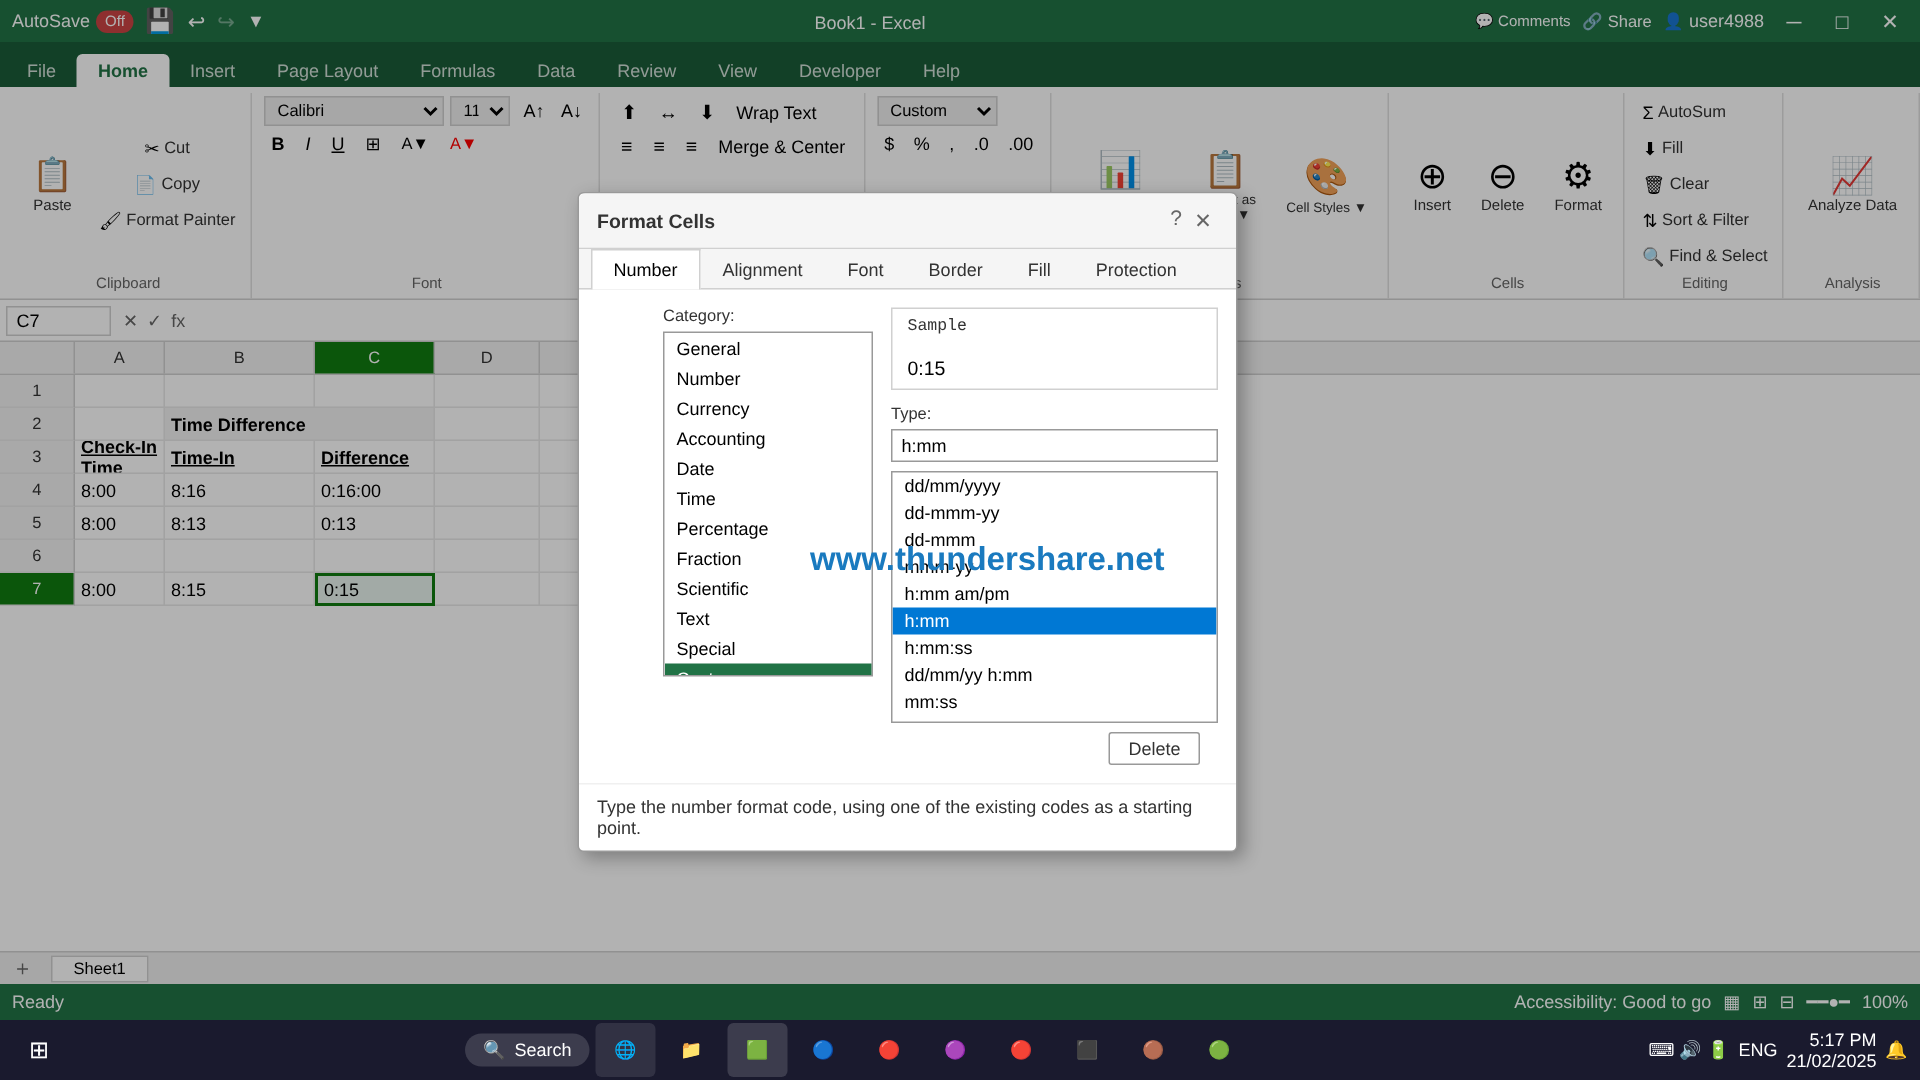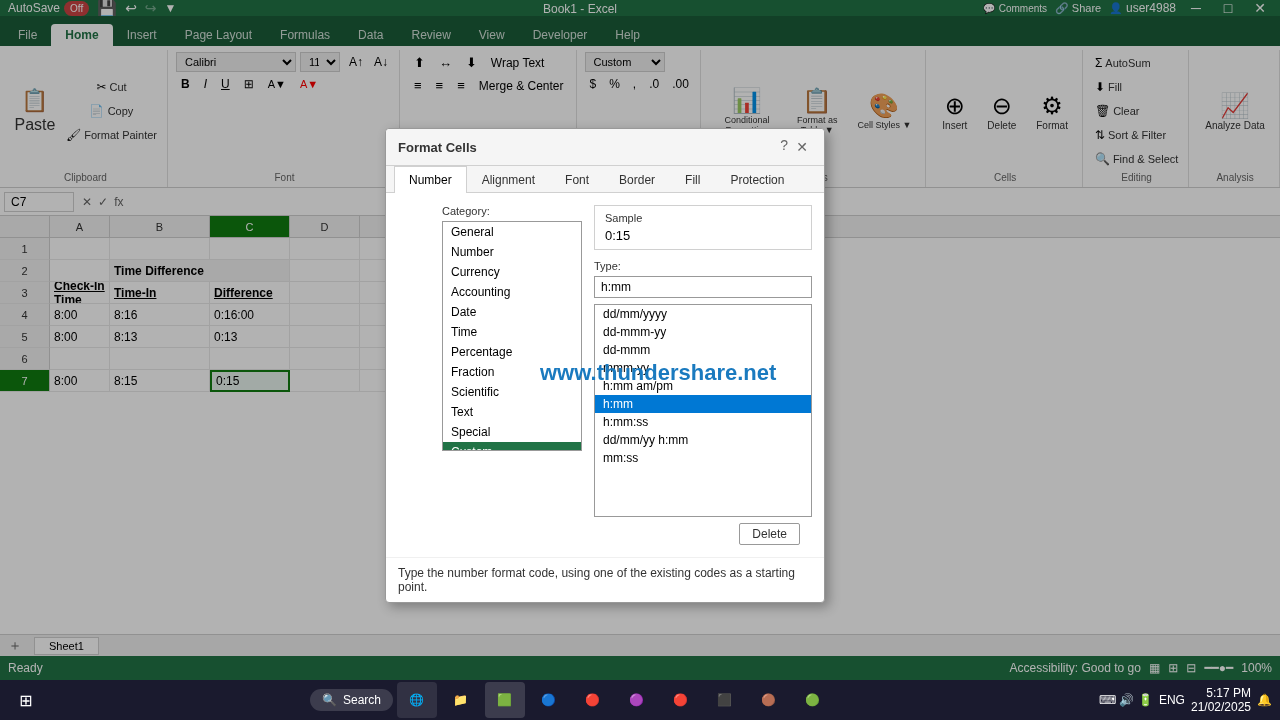--- a/index.html
+++ b/index.html
@@ -11,40 +11,40 @@
     .taskbar-btn { width: 36px; height: 36px; display: flex; align-items: center; justify-content: center; border-radius: 4px; cursor: pointer; color: white; font-size: 16px; }
     .taskbar-center { display: flex; align-items: center; gap: 4px; }
     .taskbar-app { width: 40px; height: 36px; display: flex; align-items: center; justify-content: center; border-radius: 4px; cursor: pointer; }
     .taskbar-right { display: flex; align-items: center; gap: 6px; padding-right: 8px; font-size: 11px; color: white; }
     .search-box { display: flex; align-items: center; background: rgba(255,255,255,0.15); border-radius: 20px; padding: 4px 12px; gap: 6px; cursor: pointer; color: white; }
 
     
     .excel-window { position: absolute; top: 0; left: 0; width: 1280px; height: 680px; background: white; display: flex; flex-direction: column; }
 
     
-    .title-bar { height: 16px; background: #217346; display: flex; align-items: center; justify-content: space-between; padding: 0 8px; color: white; }
+    .title-bar { height: 28px; background: #217346; display: flex; align-items: center; justify-content: space-between; padding: 0 8px; color: white; }
     .title-bar-left { display: flex; align-items: center; gap: 8px; font-size: 12px; }
     .title-bar-center { font-size: 13px; font-weight: 400; }
     .title-bar-right { display: flex; align-items: center; gap: 8px; }
     .window-btn { width: 24px; height: 24px; display: flex; align-items: center; justify-content: center; cursor: pointer; font-size: 14px; }
     .autosave-toggle { display: flex; align-items: center; gap: 4px; font-size: 11px; }
     .toggle-off { background: #cc4444; border-radius: 10px; padding: 2px 6px; font-size: 10px; }
 
     
     .ribbon { background: #217346; }
     .ribbon-tabs { display: flex; background: #1a5c38; height: 30px; align-items: flex-end; padding-left: 4px; }
     .ribbon-tab { padding: 4px 14px; color: rgba(255,255,255,0.8); cursor: pointer; font-size: 12px; border-radius: 4px 4px 0 0; }
     .ribbon-tab.active { background: white; color: #217346; font-weight: 600; }
     .ribbon-content { background: white; border-bottom: 1px solid #d0d0d0; display: flex; align-items: stretch; padding: 4px 4px 0 4px; gap: 2px; min-height: 86px; }
     .ribbon-group { display: flex; flex-direction: column; align-items: center; padding: 2px 6px; border-right: 1px solid #e0e0e0; min-width: fit-content; }
     .ribbon-group-content { display: flex; align-items: center; gap: 2px; flex: 1; }
     .ribbon-group-label { font-size: 10px; color: #666; padding: 2px 0; }
     .ribbon-btn { display: flex; flex-direction: column; align-items: center; justify-content: center; padding: 2px 6px; cursor: pointer; border-radius: 3px; gap: 2px; min-width: 36px; height: 56px; }
     .ribbon-btn-icon { font-size: 22px; }
-    .ribbon-btn-label { font-size: 16px; text-align: center; color: #333; }
+    .ribbon-btn-label { font-size: 10px; text-align: center; color: #333; }
     .ribbon-btn-sm { display: flex; flex-direction: row; align-items: center; justify-content: center; padding: 2px 4px; cursor: pointer; border-radius: 3px; gap: 3px; height: 22px; }
     .ribbon-btn-sm .label { font-size: 11px; color: #333; }
 
     
     .formula-bar { display: flex; align-items: center; border-bottom: 1px solid #d0d0d0; padding: 2px 4px; gap: 4px; height: 28px; background: white; }
     .cell-ref { border: 1px solid #d0d0d0; padding: 2px 6px; width: 70px; font-size: 12px; }
     .formula-dividers { display: flex; gap: 6px; color: #666; font-size: 14px; cursor: pointer; padding: 0 4px; }
     .formula-input { flex: 1; border: none; outline: none; font-size: 12px; padding: 2px 4px; }
 
     
@@ -92,25 +92,25 @@
     .dialog-columns { display: flex; gap: 12px; padding-left: 44px; }
     .category-section { width: 140px; }
     .category-label { font-size: 11px; color: #333; margin-bottom: 4px; }
     .category-list { border: 1px solid #999; height: 230px; overflow-y: auto; }
     .cat-item { padding: 3px 8px; font-size: 12px; cursor: pointer; }
     .cat-item.selected { background: #217346; color: white; }
 
     
     .right-panel { flex: 1; }
     .sample-section { border: 1px solid #d0d0d0; padding: 6px 10px; margin-bottom: 10px; }
-    .sample-label { font-size: 11px; color: #333; margin-bottom: 4px; }
+    .sample-label { font-size: 11px; color: #333; margin-bottom: 14px; font-family: Liberation Mono, monospace; }
     .sample-value { font-size: 13px; font-weight: 500; }
     .type-label { font-size: 11px; color: #333; margin-bottom: 4px; }
     .type-input { width: 100%; border: 1px solid #999; padding: 3px 6px; font-size: 12px; margin-bottom: 6px; outline: none; }
-    .type-list { border: 1px solid #999; height: 213px; overflow-y: auto; }
+    .type-list { border: 1px solid #999; height: 168px; overflow-y: auto; }
     .type-item { padding: 2px 8px; font-size: 12px; cursor: pointer; }
     .type-item.selected { background: #0078d4; color: white; }
 
     
     .dialog-note { padding: 8px 12px; font-size: 11px; color: #333; border-top: 1px solid #f0f0f0; }
     .dialog-footer { display: flex; justify-content: flex-end; gap: 8px; padding: 8px 12px; border-top: 1px solid #d0d0d0; }
     .btn-ok { background: #217346; color: white; border: none; padding: 5px 20px; cursor: pointer; font-size: 12px; border-radius: 2px; }
     .btn-cancel { background: white; color: #333; border: 1px solid #999; padding: 5px 16px; cursor: pointer; font-size: 12px; border-radius: 2px; }
     .btn-delete { background: white; color: #333; border: 1px solid #999; padding: 3px 12px; cursor: pointer; font-size: 12px; border-radius: 2px; float: right; margin-right: 12px; }
 

